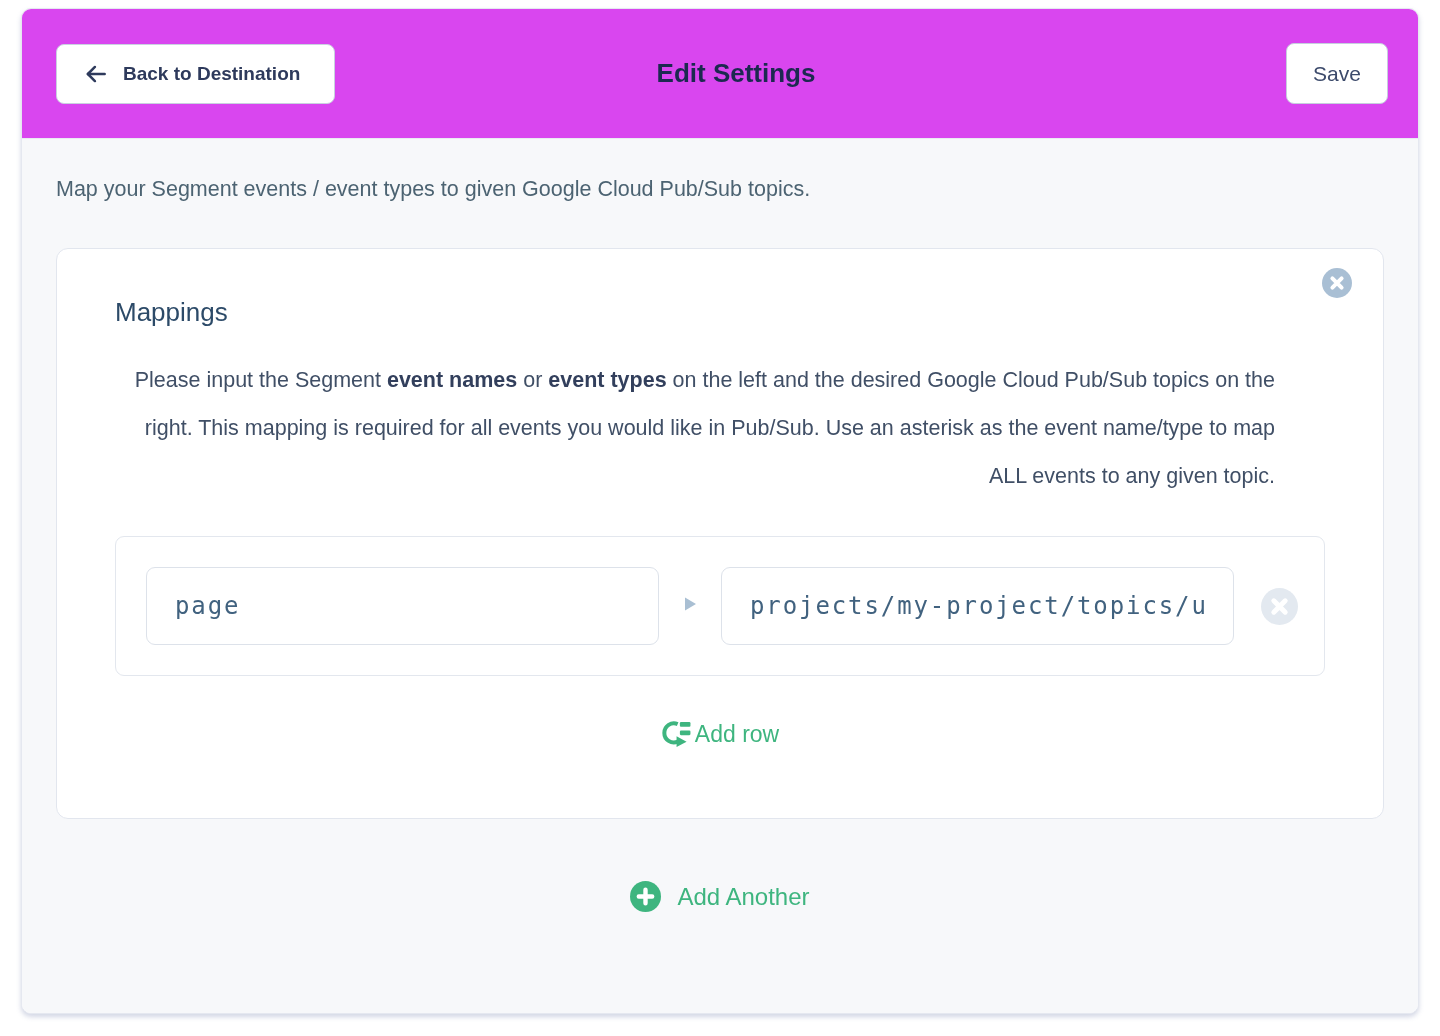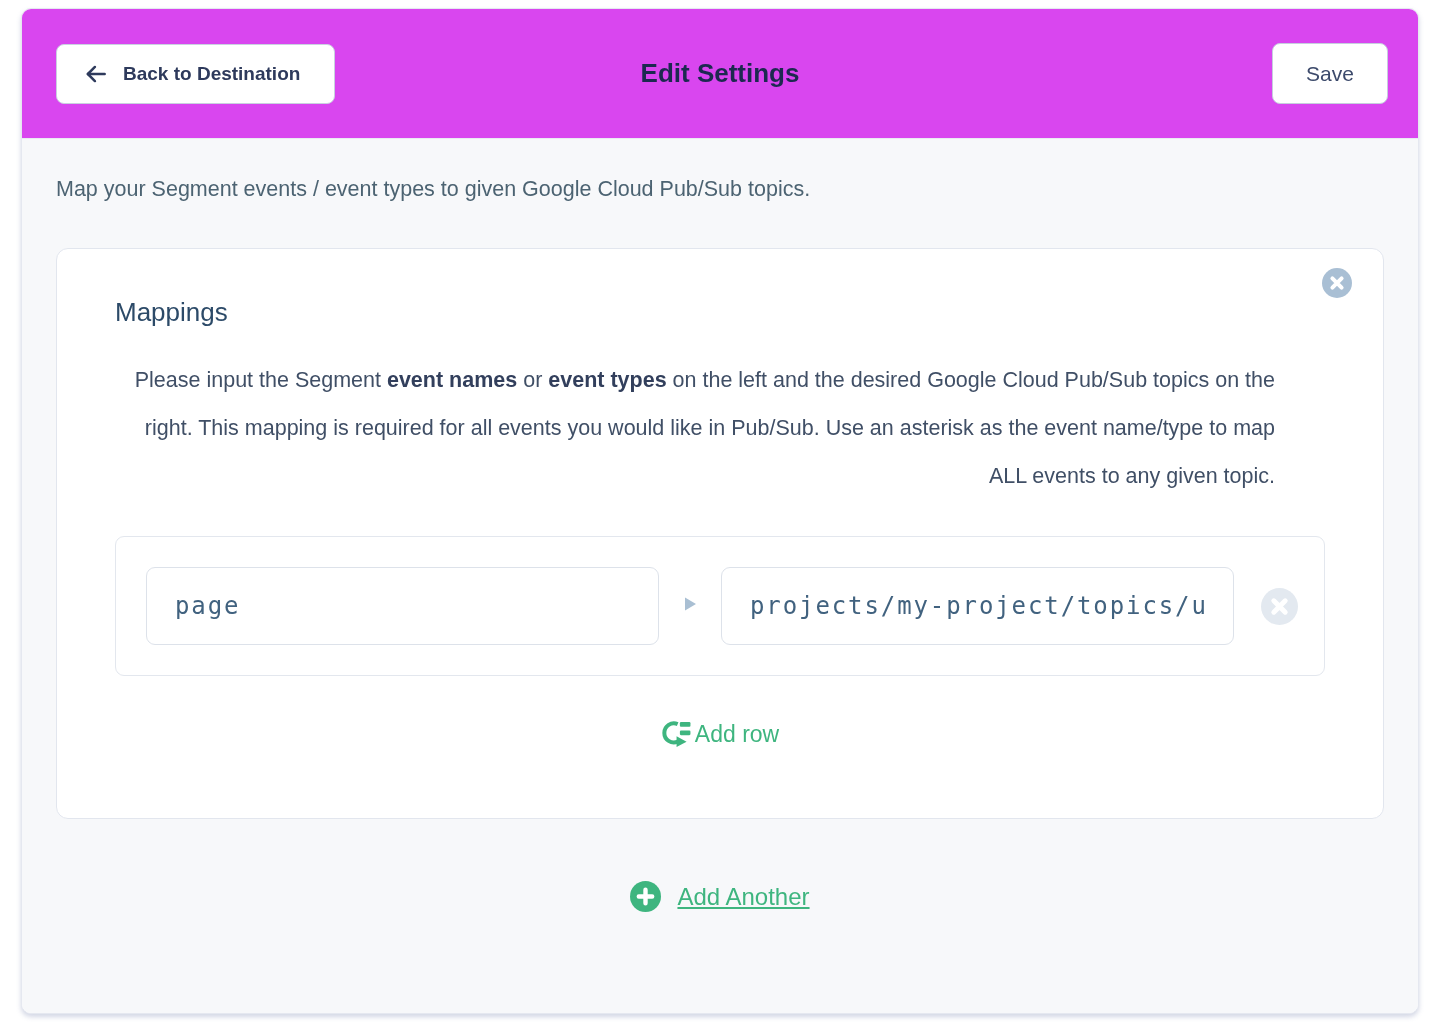--- a/index.html
+++ b/index.html
@@ -47,25 +47,25 @@
     cursor: pointer;
   }
   .back-btn svg { display: block; }
   .panel-title {
     position: absolute;
     left: 50%;
     transform: translateX(-50%);
     font-size: 26px;
     font-weight: 700;
     color: #1c2950;
-    margin: 0;
+    margin: 16px;
   }
   .save-btn {
     margin-left: auto;
-    width: 116px;
+    width: 102px;
     height: 61px;
     background: #ffffff;
     border: 1px solid #c6cede;
     border-radius: 8px;
     font-family: "Liberation Sans", sans-serif;
     font-size: 21px;
     font-weight: 400;
     color: #3c4a6b;
     cursor: pointer;
   }
@@ -176,21 +176,20 @@
     align-items: center;
     gap: 16px;
     margin: 58px auto 0;
     padding: 4px 6px;
     border: none;
     background: transparent;
     font-family: "Liberation Sans", sans-serif;
     font-size: 24px;
     color: #3eb57f;
     cursor: pointer;
-    text-decoration: underline;
   }
   .add-row-btn svg, .add-another-btn svg, .card-close-btn svg, .row-close-btn svg { display: block; }
 </style>
 </head>
 <body>
 
 <div class="app-card">
 
   <header class="panel-header">
     <button class="back-btn">

